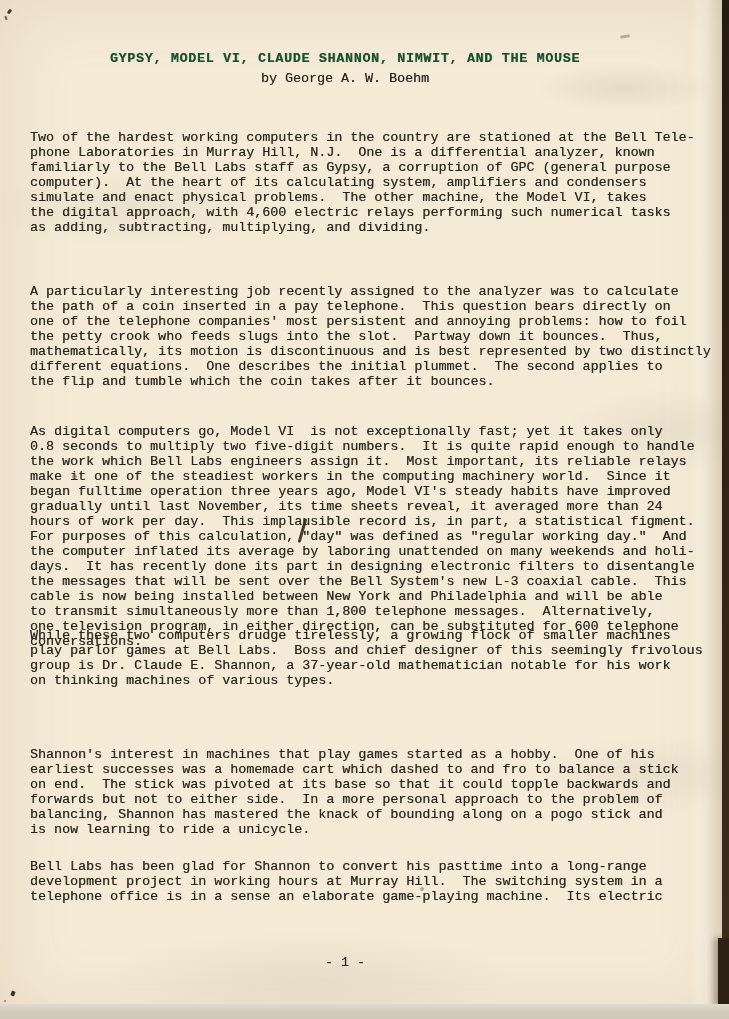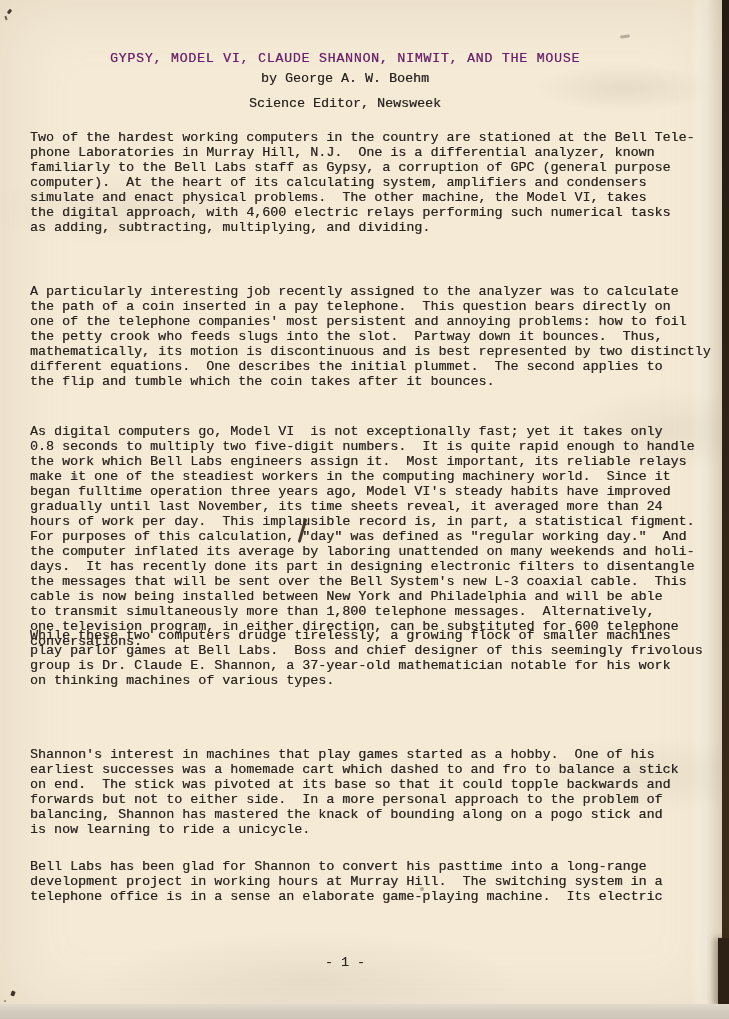--- a/index.html
+++ b/index.html
@@ -17,21 +17,21 @@
       radial-gradient(130px 34px at 625px 88px,  rgba(150,138,116,.16), transparent 70%),
       radial-gradient(210px 55px at 130px 208px, rgba(150,138,116,.10), transparent 70%),
       radial-gradient(140px 60px at 665px 430px, rgba(150,138,116,.12), transparent 70%),
       radial-gradient(160px 55px at 650px 775px, rgba(150,138,116,.12), transparent 70%),
       radial-gradient(300px 70px at 310px 980px, rgba(128,120,102,.10), transparent 70%),
       linear-gradient(to right, transparent 690px, rgba(255,252,244,.40) 706px, transparent 722px);
   }
   .txt { position:absolute; white-space:pre; font-size:13.35px; line-height:15px;
          text-shadow:.35px 0 0 rgba(42,36,30,.55); }
   .centered { left:30px; width:630px; text-align:center; }
-  .title { font-weight:normal; letter-spacing:.7px; color:#701a75; }
+  .title { font-weight:bold; letter-spacing:.7px; color:#14532d; }
   .para  { left:30px; width:695px; }
   .footer{ }
   
   .edge-right  { position:absolute; right:0; top:0; width:7px; height:1006px;
                  background:linear-gradient(to bottom,#241b12,#342617 60%,#3d2d1b); }
   .edge-right2 { position:absolute; right:0; top:938px; width:11px; height:68px;
                  background:#2c2114; box-shadow:-4px 0 6px rgba(60,44,26,.35); }
   .edge-shade  { position:absolute; right:7px; top:0; width:24px; height:1006px;
                  background:linear-gradient(to right, rgba(120,98,70,0), rgba(120,98,70,.16)); }
   .edge-bottom { position:absolute; left:0; bottom:0; width:100%; height:15px;
@@ -51,21 +51,20 @@
   .smudge-mid { left:420px; top:887px; width:4px; height:4px; background:#6f655a; opacity:.5; border-radius:50%; }
 </style>
 </head>
 <body>
 
 <div class="page">
 
   <div class="txt centered title" style="top:51px">GYPSY, MODEL VI, CLAUDE SHANNON, NIMWIT, AND THE MOUSE</div>
 
   <div class="txt centered" style="top:71px">by George A. W. Boehm</div>
-  <div class="txt centered" style="top:96px">Science Editor, Newsweek</div>
 
   <div class="txt para" style="top:130px">Two of the hardest working computers in the country are stationed at the Bell Tele-
 phone Laboratories in Murray Hill, N.J.  One is a differential analyzer, known
 familiarly to the Bell Labs staff as Gypsy, a corruption of GPC (general purpose
 computer).  At the heart of its calculating system, amplifiers and condensers
 simulate and enact physical problems.  The other machine, the Model VI, takes
 the digital approach, with 4,600 electric relays performing such numerical tasks
 as adding, subtracting, multiplying, and dividing.</div>
   <div class="txt para" style="top:284px">A particularly interesting job recently assigned to the analyzer was to calculate
 the path of a coin inserted in a pay telephone.  This question bears directly on

